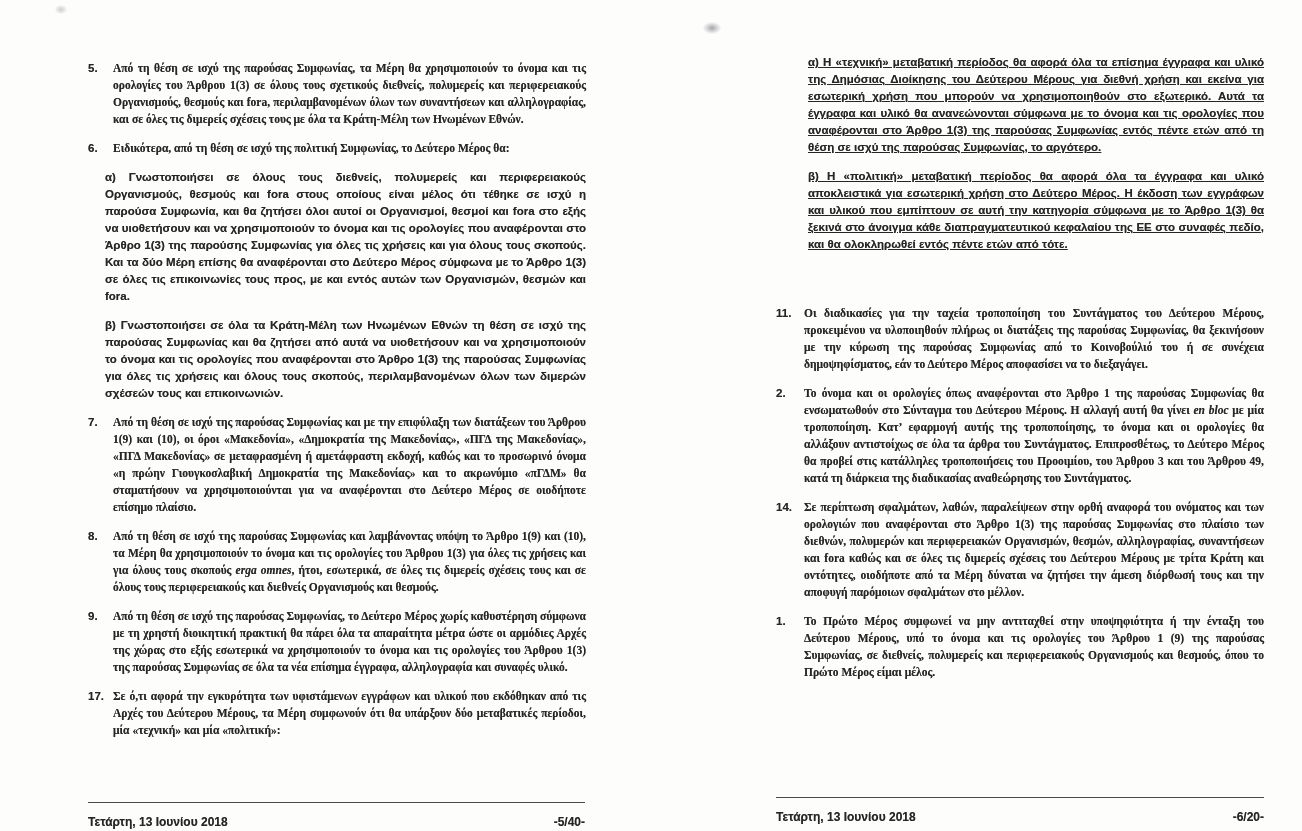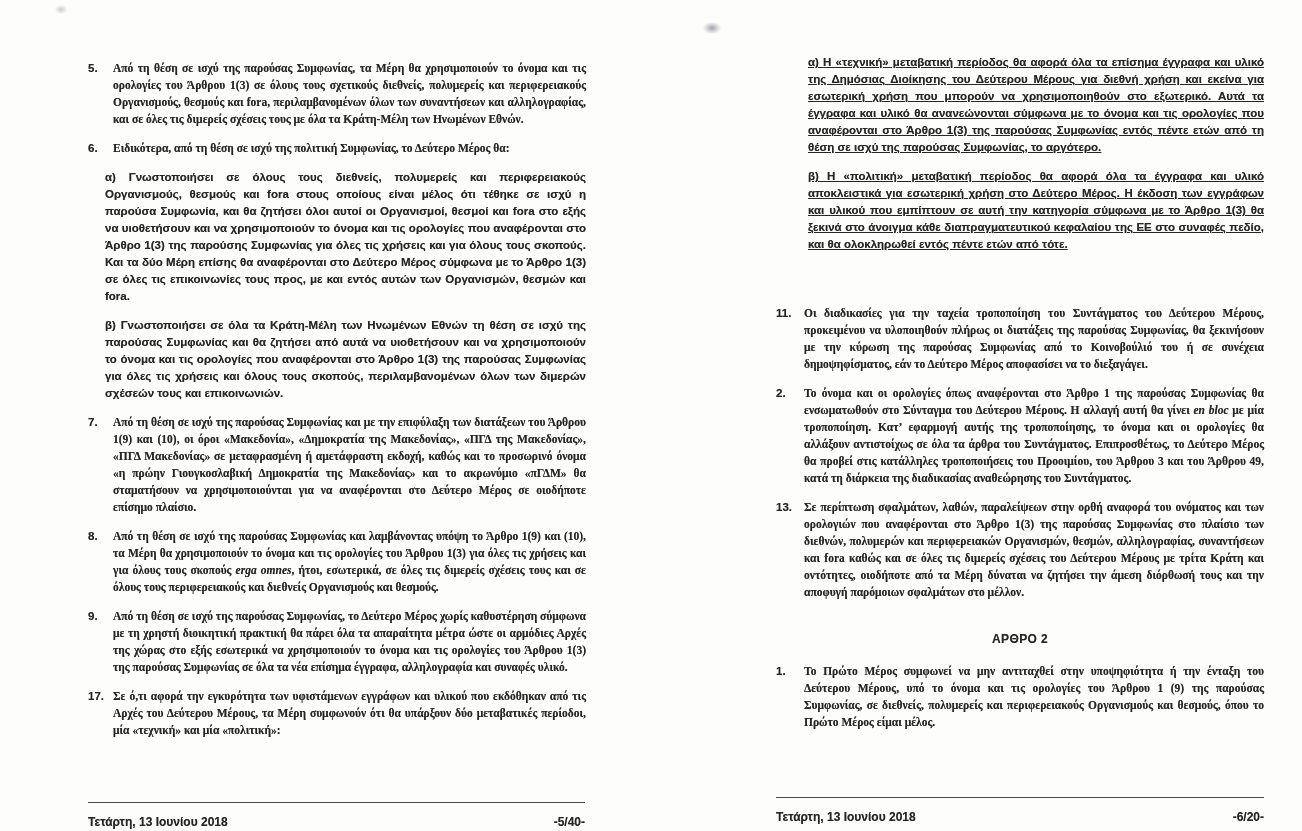--- a/index.html
+++ b/index.html
@@ -91,24 +91,23 @@
       <div class="block lettered"><span>β) </span><span>Η «πολιτική» μεταβατική περίοδος θα αφορά όλα τα έγγραφα και υλικό αποκλειστικά για εσωτερική χρήση στο Δεύτερο Μέρος. Η έκδοση των εγγράφων και υλικού που εμπίπτουν σε αυτή την κατηγορία σύμφωνα με το Άρθρο 1(3) θα ξεκινά στο άνοιγμα κάθε διαπραγματευτικού κεφαλαίου της ΕΕ στο συναφές πεδίο, και θα ολοκληρωθεί εντός πέντε ετών από τότε.</span></div>
       <div class="block numbered">
         <span class="num">11.</span>
         <span class="ptext"><span>Οι διαδικασίες για την ταχεία τροποποίηση του Συντάγματος του Δεύτερου Μέρους, προκειμένου να υλοποιηθούν πλήρως οι διατάξεις της παρούσας Συμφωνίας, θα ξεκινήσουν με την κύρωση της παρούσας Συμφωνίας από το Κοινοβούλιό του ή σε συνέχεια δημοψηφίσματος, εάν το Δεύτερο Μέρος αποφασίσει να το διεξαγάγει.</span></span>
       </div>
       <div class="block numbered">
         <span class="num">2.</span>
         <span class="ptext"><span>Το όνομα και οι ορολογίες όπως αναφέρονται στο Άρθρο 1 της παρούσας Συμφωνίας θα ενσωματωθούν στο Σύνταγμα του Δεύτερου Μέρους. Η αλλαγή αυτή θα γίνει </span><span class="italic">en bloc</span><span> με μία τροποποίηση. Κατ’ εφαρμογή αυτής της τροποποίησης, το όνομα και οι ορολογίες θα αλλάξουν αντιστοίχως σε όλα τα άρθρα του Συντάγματος. Επιπροσθέτως, το Δεύτερο Μέρος θα προβεί στις κατάλληλες τροποποιήσεις του Προοιμίου, του Άρθρου 3 και του Άρθρου 49, κατά τη διάρκεια της διαδικασίας αναθεώρησης του Συντάγματος.</span></span>
       </div>
       <div class="block numbered">
-        <span class="num">13.</span>
+        <span class="num">14.</span>
         <span class="ptext"><span>Σε περίπτωση σφαλμάτων, λαθών, παραλείψεων στην ορθή αναφορά του ονόματος και των ορολογιών που αναφέρονται στο Άρθρο 1(3) της παρούσας Συμφωνίας στο πλαίσιο των διεθνών, πολυμερών και περιφερειακών Οργανισμών, θεσμών, αλληλογραφίας, συναντήσεων και fora καθώς και σε όλες τις διμερείς σχέσεις του Δεύτερου Μέρους με τρίτα Κράτη και οντότητες, οιοδήποτε από τα Μέρη δύναται να ζητήσει την άμεση διόρθωσή τους και την αποφυγή παρόμοιων σφαλμάτων στο μέλλον.</span></span>
       </div>
-      <div class="heading"><span>ΑΡΘΡΟ 2</span></div>
       <div class="block numbered">
         <span class="num">1.</span>
         <span class="ptext"><span>Το Πρώτο Μέρος συμφωνεί να μην αντιταχθεί στην υποψηφιότητα ή την ένταξη του Δεύτερου Μέρους, υπό το όνομα και τις ορολογίες του Άρθρου 1 (9) της παρούσας Συμφωνίας, σε διεθνείς, πολυμερείς και περιφερειακούς Οργανισμούς και θεσμούς, όπου το Πρώτο Μέρος είμαι μέλος.</span></span>
       </div>
     </div>
 
   <div class="footer footer-left">
     <span>Τετάρτη, 13 Ιουνίου 2018</span>
     <span>-5/40-</span>
   </div>

